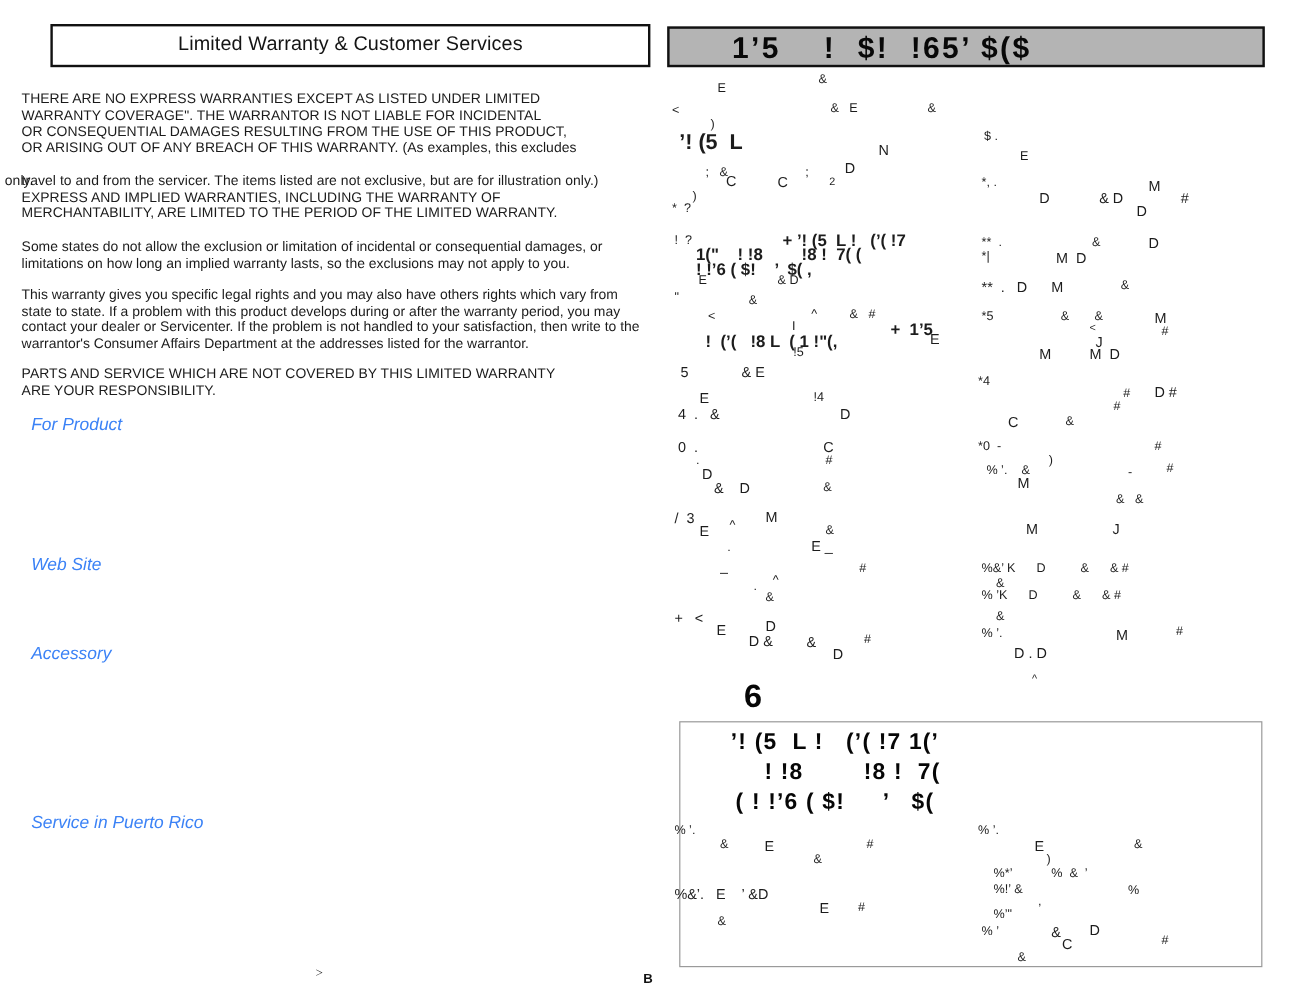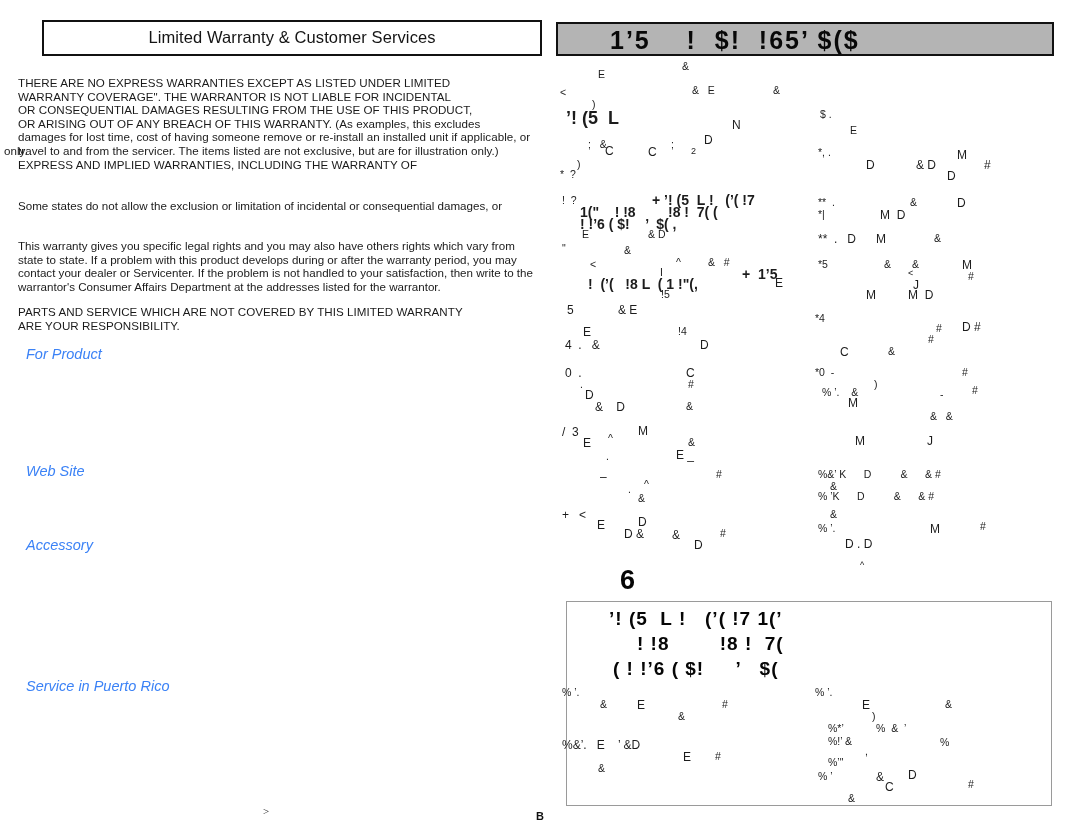--- a/index.html
+++ b/index.html
@@ -146,29 +146,31 @@
   <div class="left-col">
     <div class="title-box">Limited Warranty &amp; Customer Services</div>
   </div>
 
   <div class="body-block" style="top:76px;">
     <p class="caps">
       <span>THERE ARE NO EXPRESS WARRANTIES EXCEPT AS LISTED UNDER  LIMITED</span><br>
       <span>WARRANTY COVERAGE".  THE WARRANTOR IS NOT LIABLE FOR INCIDENTAL</span><br>
       <span>OR CONSEQUENTIAL DAMAGES RESULTING FROM THE USE OF THIS PRODUCT,</span><br>
       <span>OR ARISING OUT OF ANY BREACH OF THIS WARRANTY.     (As examples, this excludes</span><br>
-      <span>damages for lost time, cost of having someone remove or re-install an installed unit if applicable, or</span><br>
+      <br>
       <span class="overlap-wrap"><span>travel to and from the servicer.  The items listed are not exclusive, but are for illustration only.)</span><span class="over">only.</span></span><br>
       <span>EXPRESS AND IMPLIED WARRANTIES, INCLUDING THE WARRANTY OF</span><br>
+      <span>MERCHANTABILITY, ARE LIMITED TO THE PERIOD OF THE LIMITED WARRANTY.</span>
     </p>
   </div>
 
   <div class="body-block" style="top:199px;">
     <p>
       <span>Some states do not allow the exclusion or limitation of incidental or consequential damages, or</span><br>
+      <span>limitations on how long an implied warranty lasts, so the exclusions may not apply to you.</span>
     </p>
   </div>
 
   <div class="body-block" style="top:239px;">
     <p>
       <span>This warranty gives you specific legal rights and you may also have others rights which vary from</span><br>
       <span>state to state. If a problem with this product develops during or after the warranty period, you may</span><br>
       <span>contact your dealer or Servicenter. If the problem is not handled to your satisfaction, then write to the</span><br>
       <span>warrantor's Consumer Affairs Department at the addresses listed for the warrantor.</span>
     </p>

